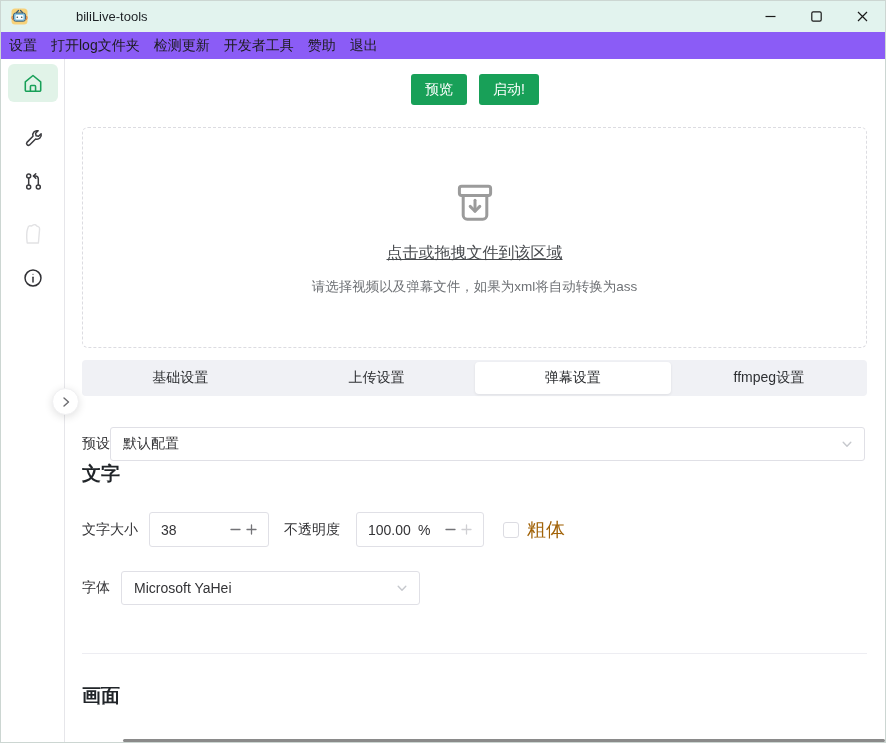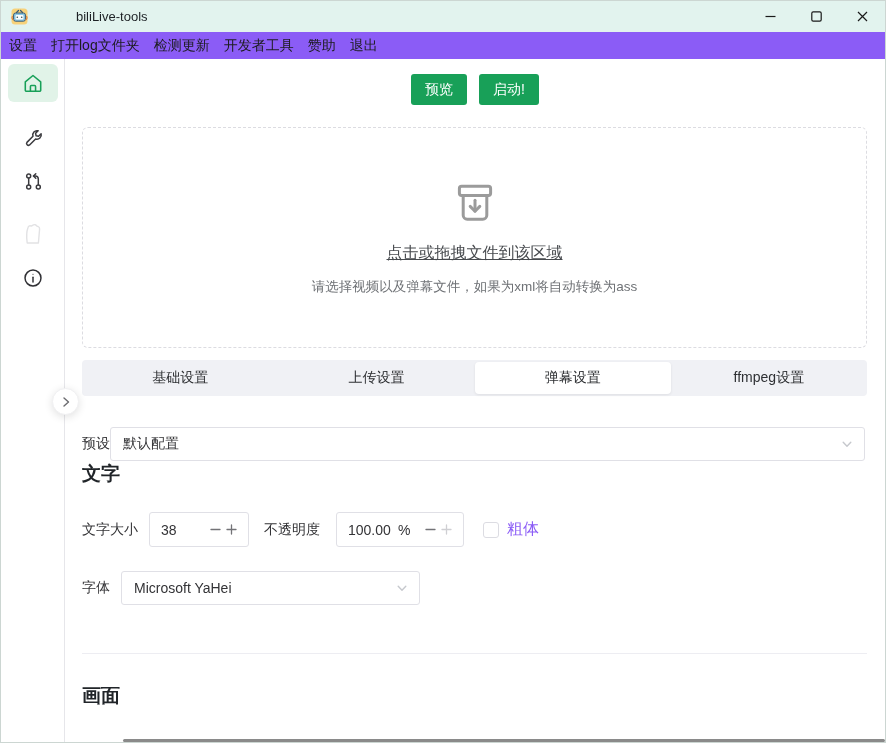--- a/index.html
+++ b/index.html
@@ -87,37 +87,37 @@
   .select .sel-value{ flex:1; text-align:left; }
   .preset-select{ flex:1; }
   .section-title{ position:absolute; left:17px; font-size:19px; font-weight:700; color:#212529; }
   .st-text{ top:402px; }
   .st-screen{ top:624px; }
   .controls-row{ top:453px; height:35px; }
   .num-input{
     height:35px; border:1px solid #e0e0e6; border-radius:3px; background:#fff;
     display:flex; align-items:center; padding:0 9px 0 11px; font-size:14px; color:#333336;
   }
-  .ni-size{ width:100px; margin-left:11px; margin-right:15px; }
+  .ni-size{ width:120px; margin-left:11px; margin-right:15px; }
   .ni-opacity{ width:128px; margin-left:16px; margin-right:19px; }
   .num-input input{
     border:none; outline:none; font-size:14px; color:#333336; background:transparent;
     font-family:"Liberation Sans", sans-serif; min-width:0;
   }
   .ni-size input{ flex:1; width:100%; }
   .ni-opacity input{ width:48px; }
   .ni-suffix{ font-size:14px; color:#333336; margin-left:2px; }
   .spacer{ flex:1; }
   .step-btn{ display:flex; align-items:center; justify-content:center;
     width:16px; height:20px; cursor:pointer; }
   .checkbox{
     width:16px; height:16px; border:1px solid #dcdce2; border-radius:3px;
     background:#fff; margin-right:8px; flex:0 0 auto;
   }
-  .cb-label{ font-size:16px; color:#8b5cf6; }
+  .cb-label{ font-size:19px; color:#a16207; }
   .font-row{ top:512px; height:34px; }
   .font-select{ width:299px; margin-left:11px; }
   .divider{ position:absolute; left:17px; width:785px; top:594px; height:1px; background:#ededf2; }
   .h-scrollbar{
     position:absolute; left:58px; right:0; bottom:0; height:3px;
     background:#8a8a8a; border-radius:2px;
   }
 </style>
 </head>
 <body>

